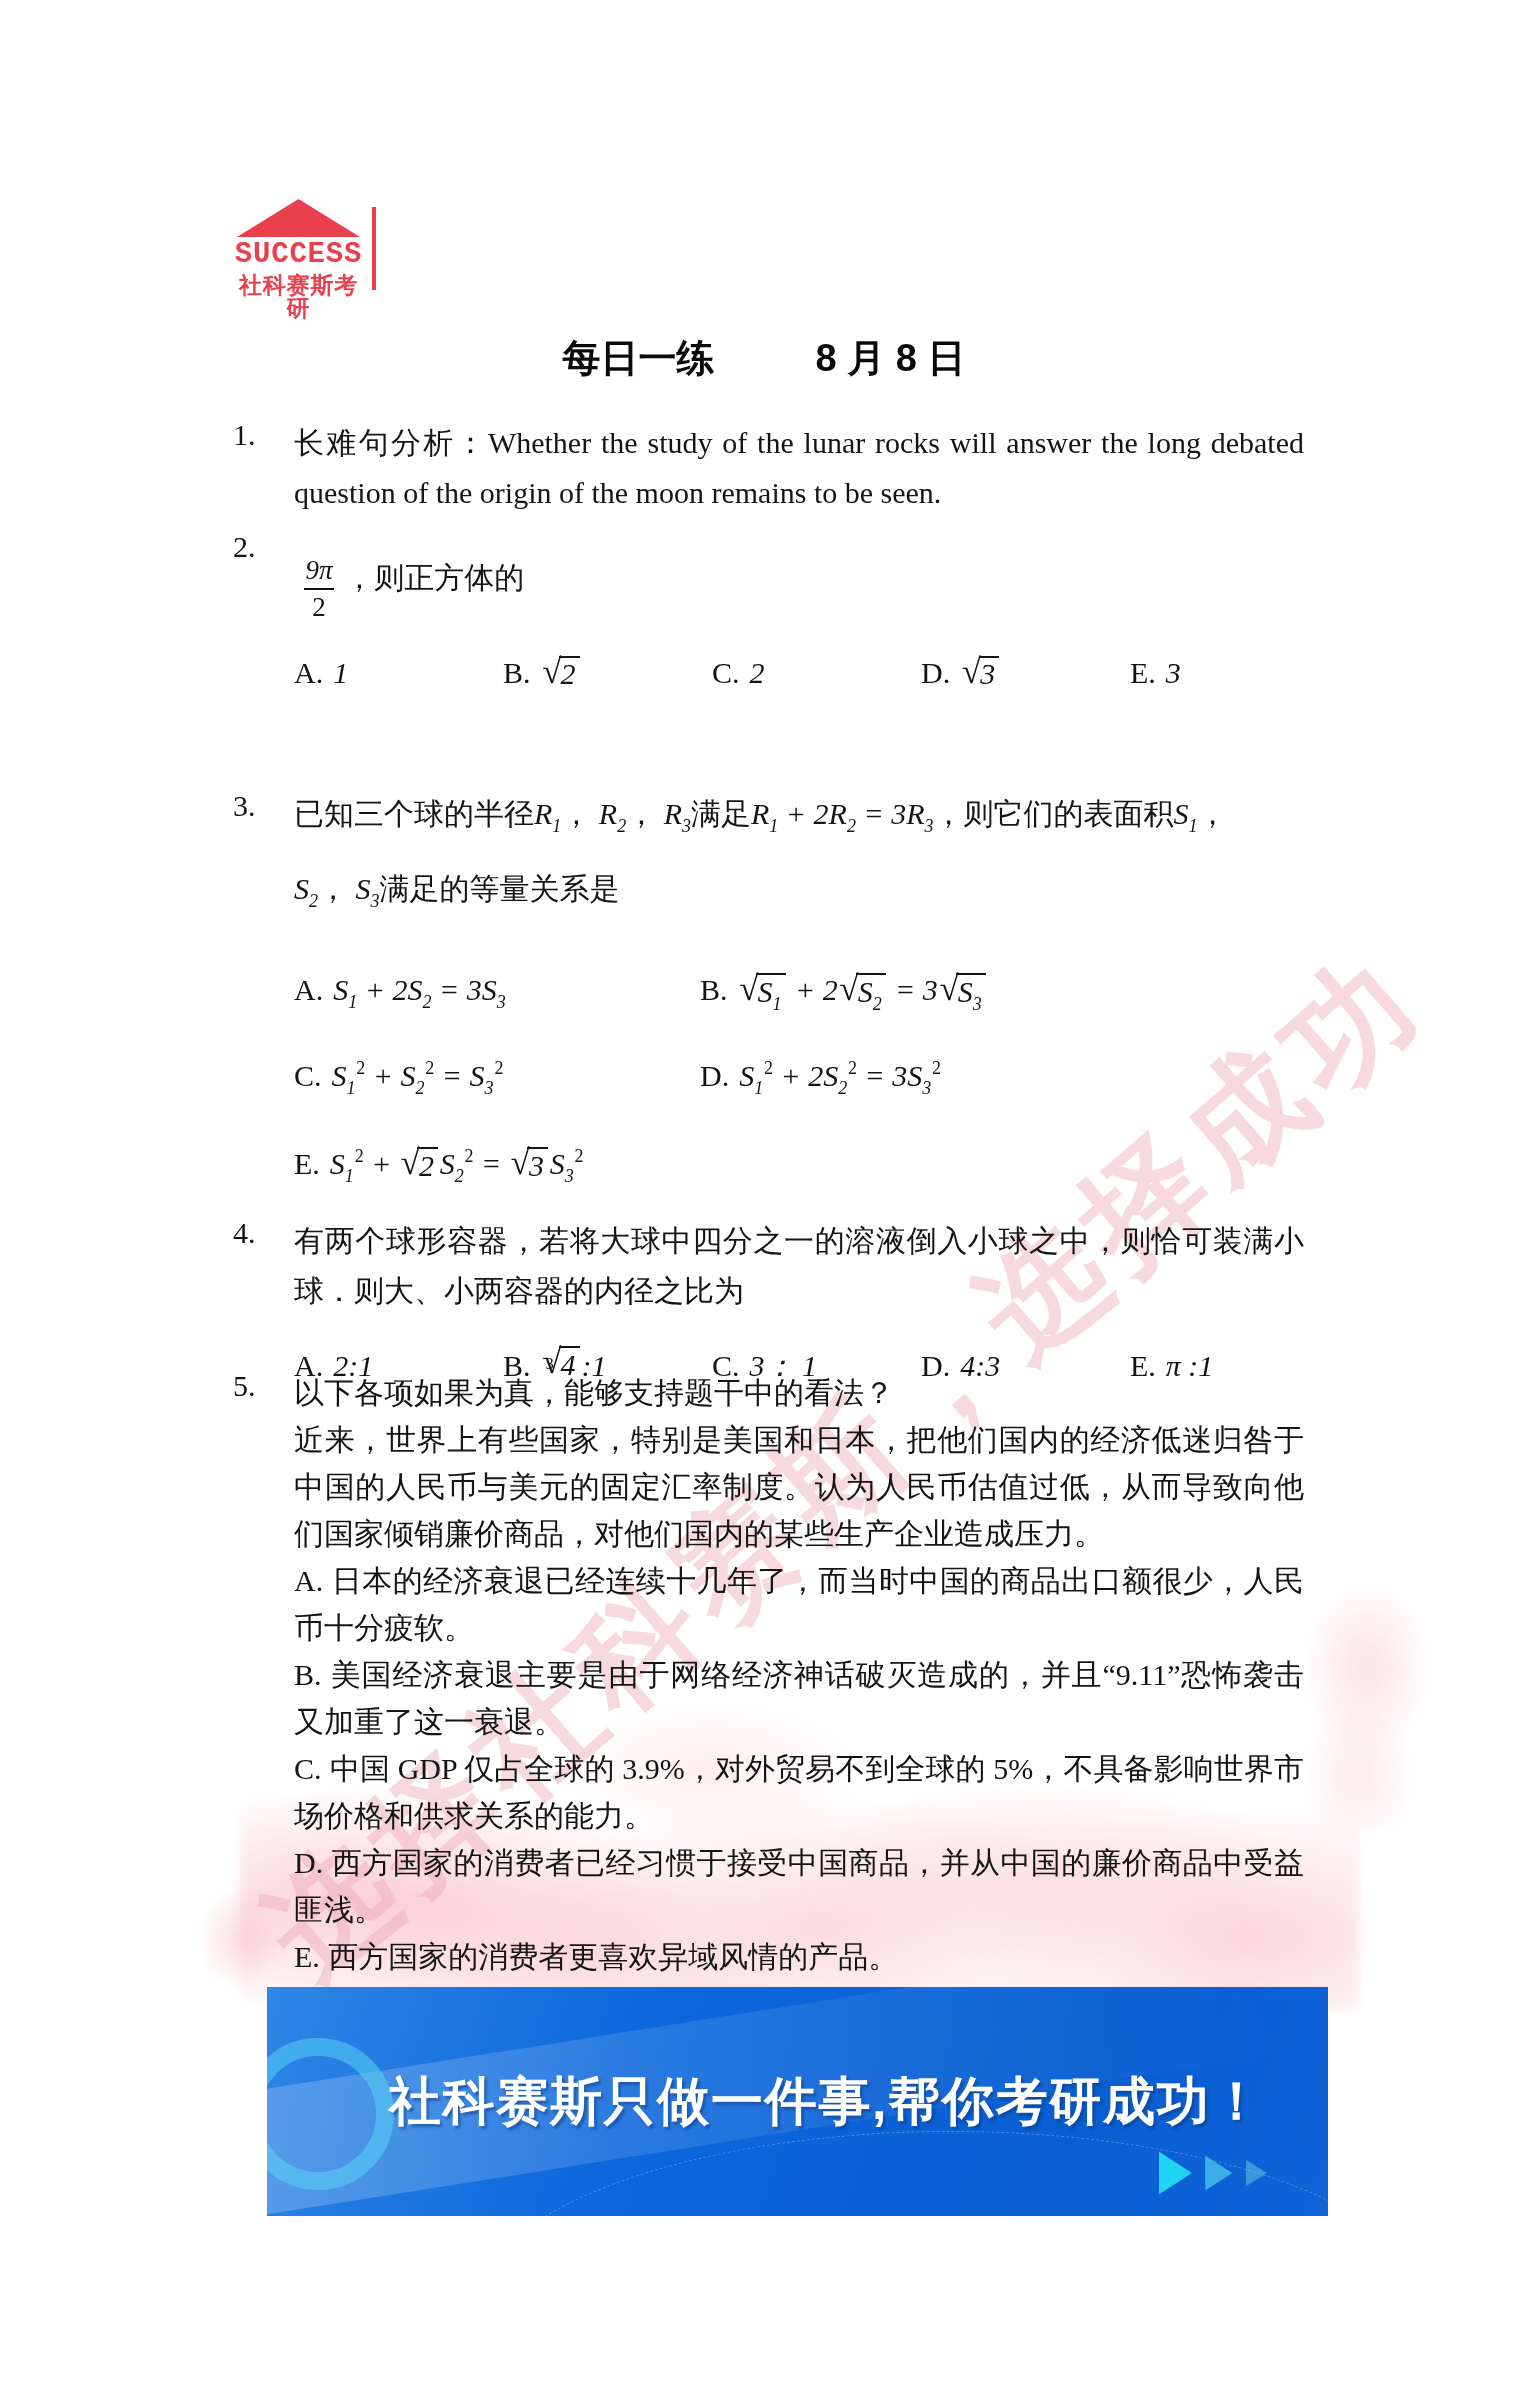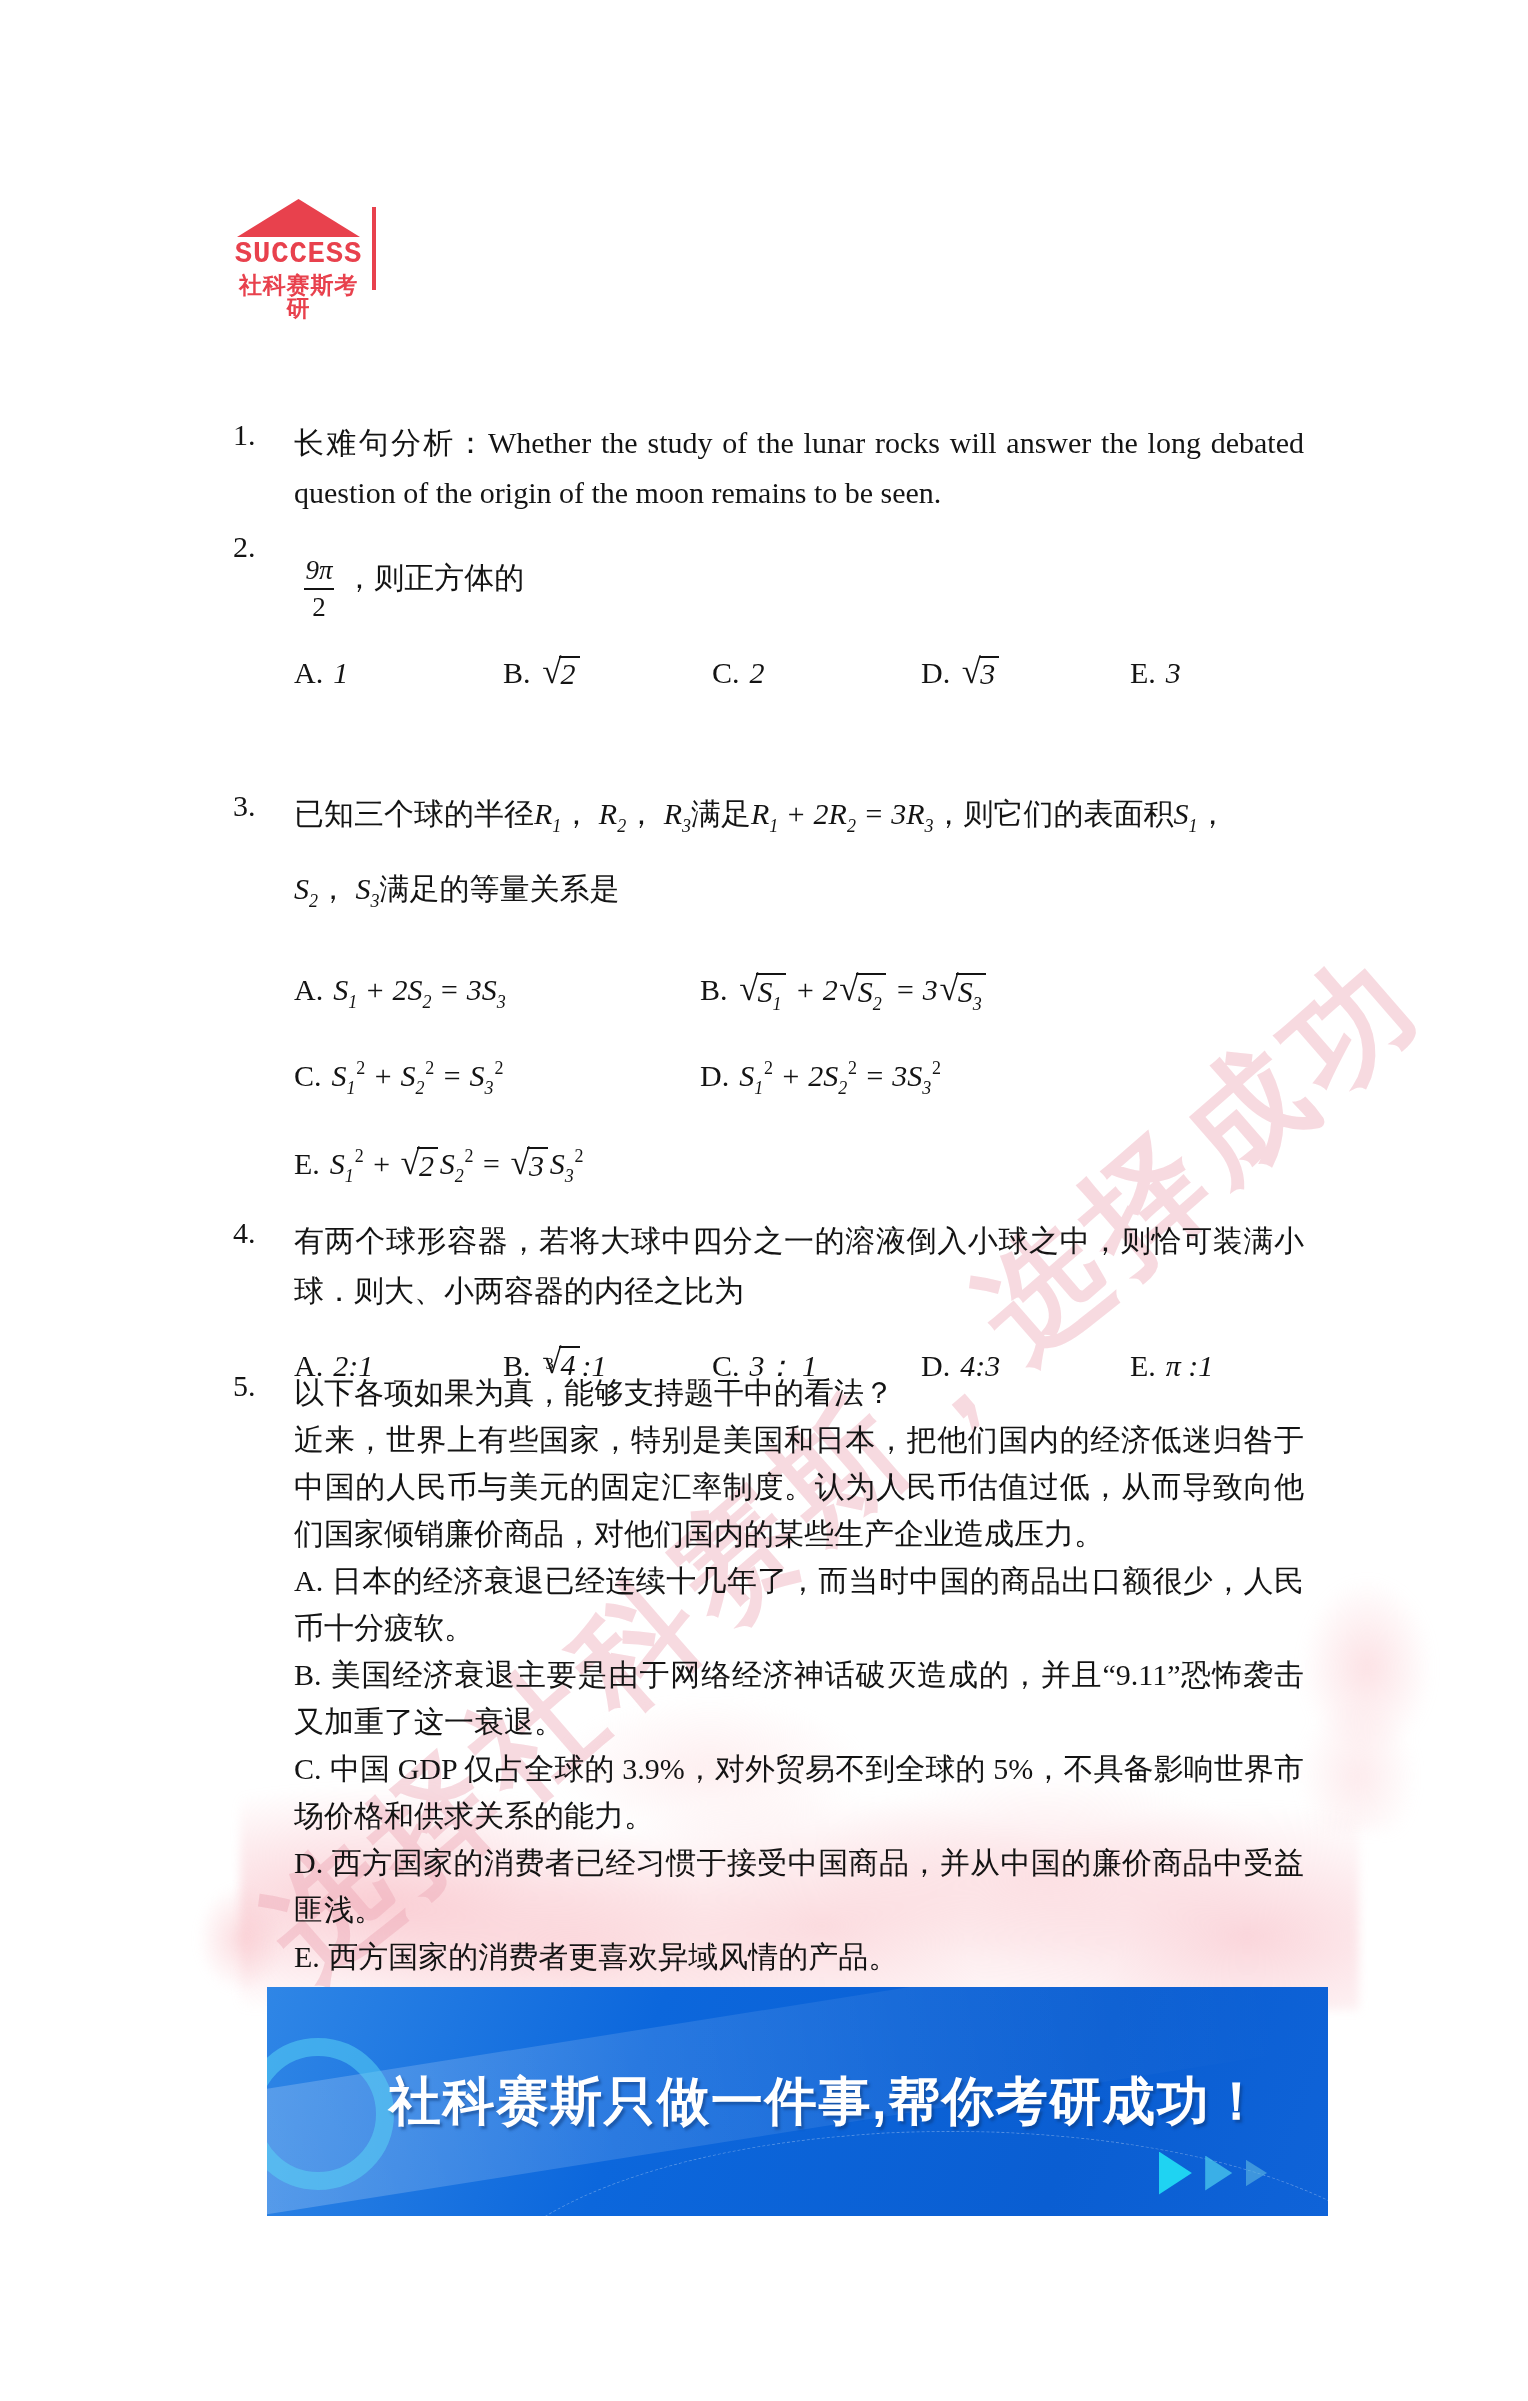--- a/index.html
+++ b/index.html
@@ -99,20 +99,24 @@
   <div class="pink" id="pink3"></div>
   <div class="watermark">选择社科赛斯，选择成功</div>
 
   <div class="hdr logo">
     <div class="roof"></div>
     <div class="logo-brand">SUCCESS</div>
     <div class="logo-sub">社科赛斯考研</div>
   </div>
   <div class="hdr hdr-divider"></div>
 
+  <div class="hdr title-row">
+    <span>每日一练</span>
+    <span>8 月 8 日</span>
+  </div>
 
   <section class="q" id="q1" style="top:418px">
     <span class="qnum">1.</span>
     <div class="qbody">
       <p>长难句分析：Whether the study of the lunar rocks will answer the long debated question of the origin of the moon remains to be seen.</p>
     </div>
   </section>
 
   <section class="q" id="q2" style="top:530px">
     <span class="qnum">2.</span>

